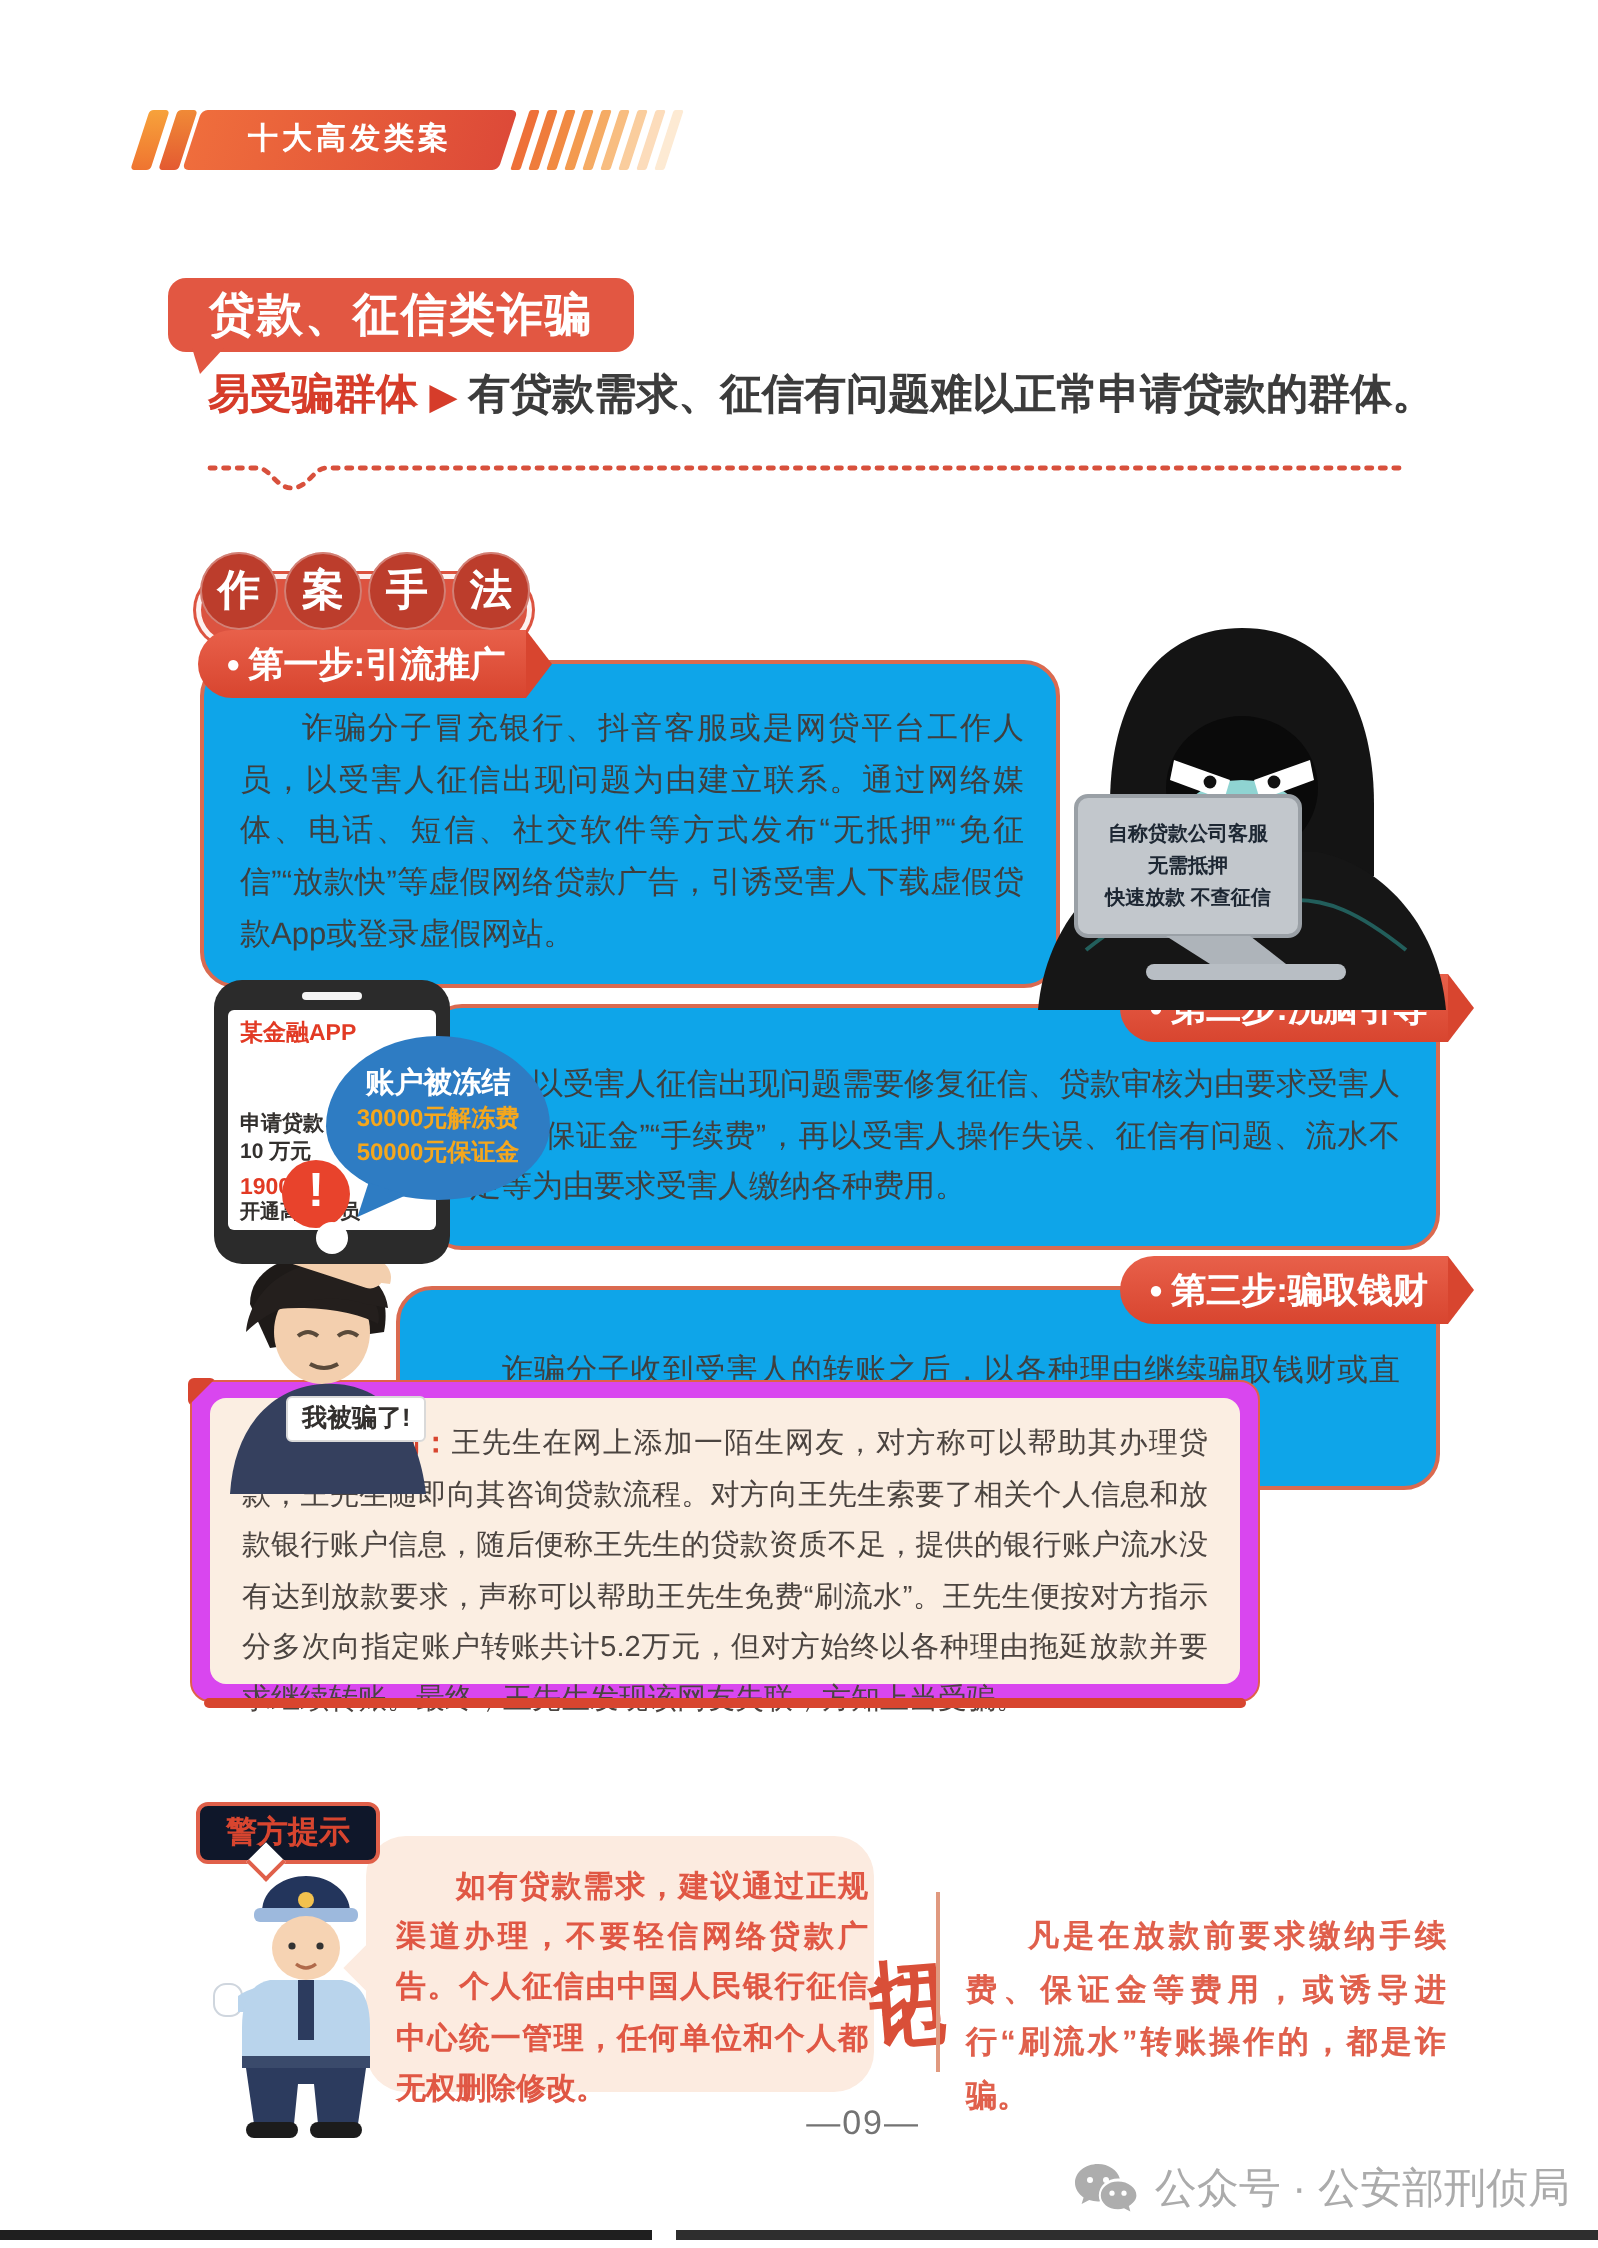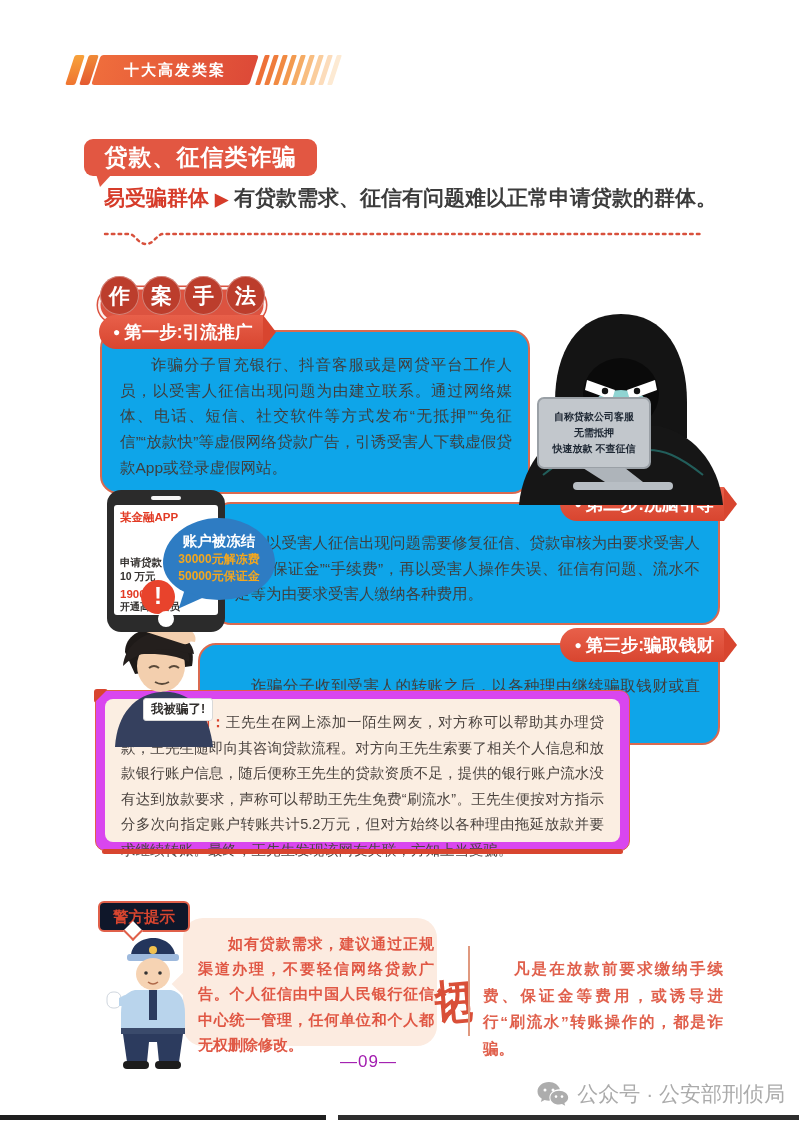--- a/index.html
+++ b/index.html
@@ -104,21 +104,21 @@
     background:#fcebe0;transform:rotate(45deg);}
 
   .remember-title{position:absolute;left:424px;top:948px;writing-mode:vertical-rl;text-orientation:upright;
     color:#d94f38;font-weight:bold;font-size:38px;letter-spacing:8px;transform:rotate(-5deg);
     font-family:"DejaVu Serif","Liberation Serif",serif;}
   .remember-divider{position:absolute;left:468px;top:946px;width:2px;height:90px;background:#e0997f;}
   .remember-text{position:absolute;left:483px;top:936px;width:240px;color:#e0604c;font-weight:bold;
     font-size:15.5px;line-height:1.72;text-align:justify;text-indent:2em;margin-top:20px;}
 
   
-  .page-number{position:absolute;left:340px;top:1052px;width:120px;text-align:left;color:#a21caf;
+  .page-number{position:absolute;left:340px;top:1052px;width:120px;text-align:right;color:#737373;
     font-size:17px;letter-spacing:1px;}
   .footer-account{position:absolute;right:14px;top:1080px;display:flex;align-items:flex-end;gap:8px;
     color:#ababab;font-size:21px;}
   .bottom-bar{position:absolute;top:1115px;height:5px;background:#1f1f1f;}
   .bottom-bar.b1{left:0;width:326px;}
   .bottom-bar.b2{left:338px;width:461px;background:#2e2e2e;}
 </style>
 </head>
 <body>
 

